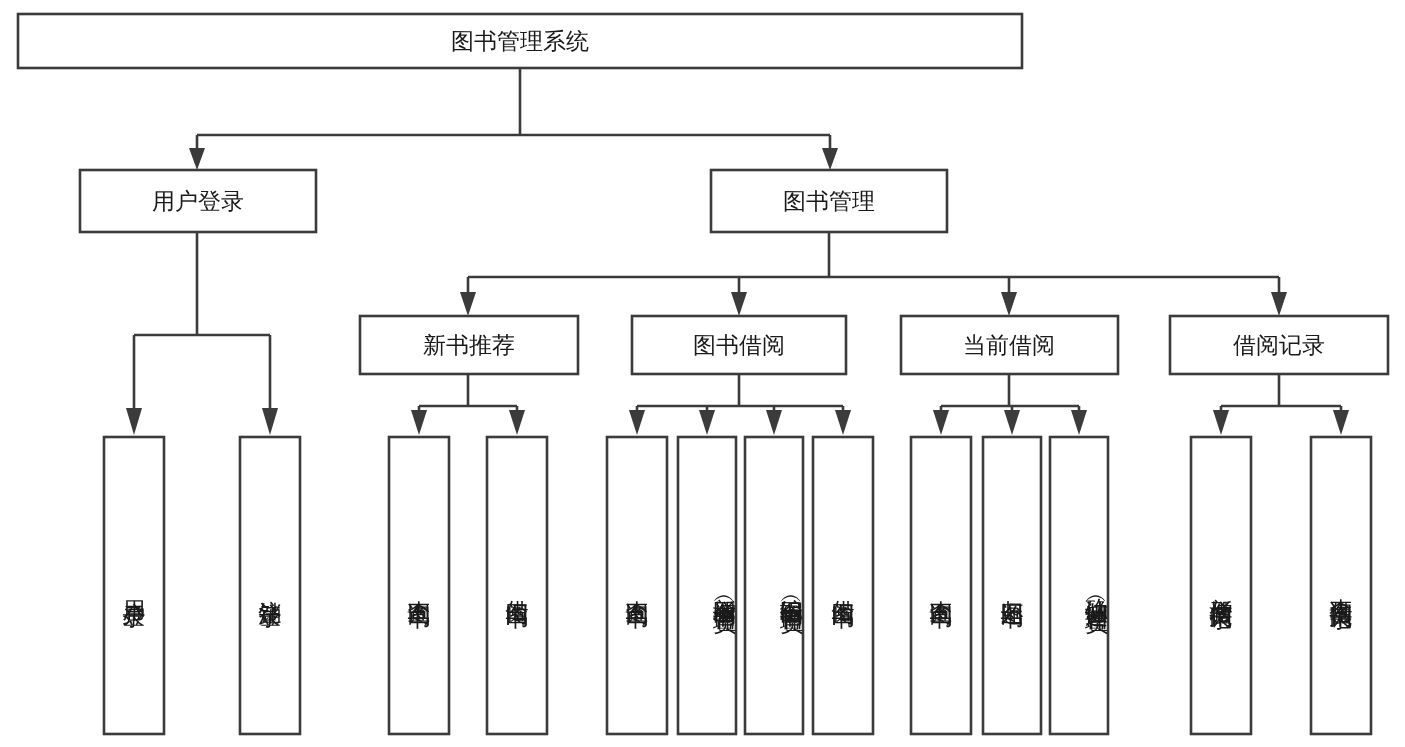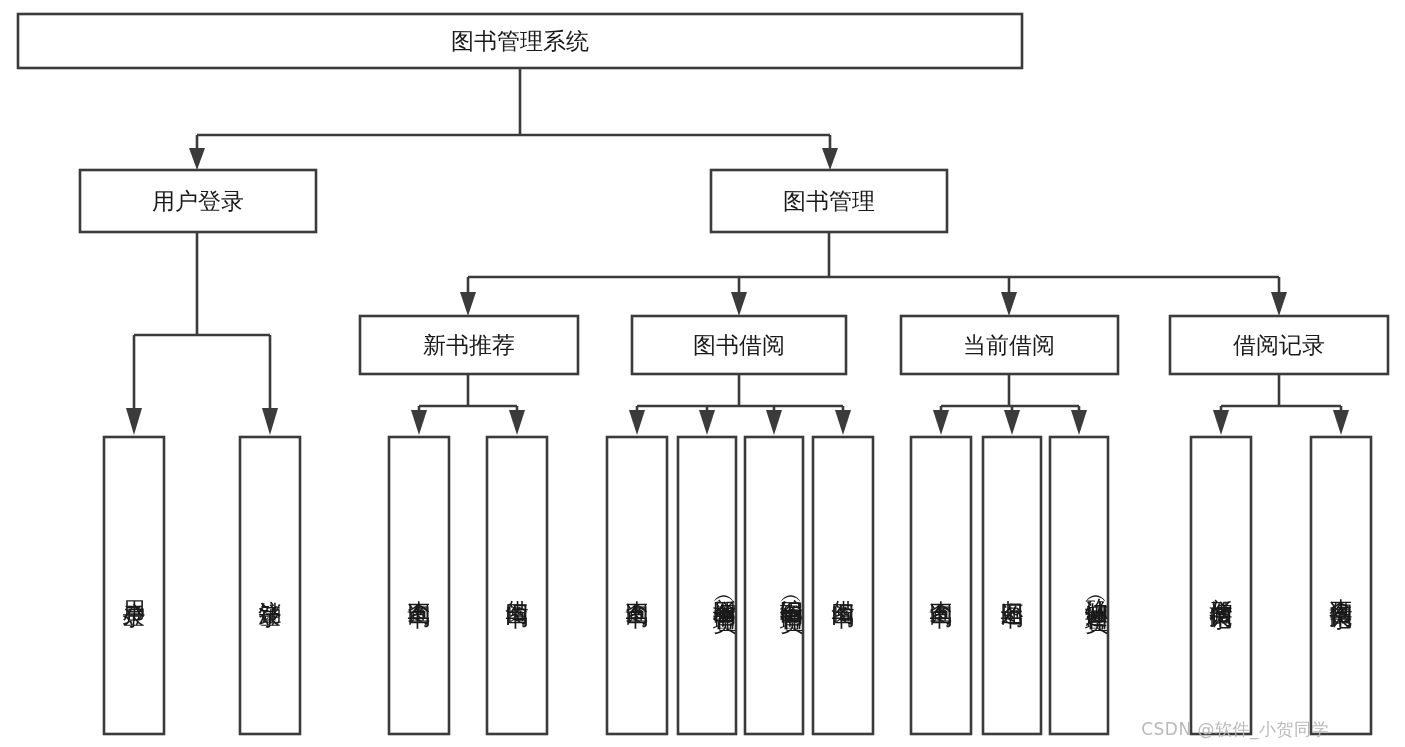--- a/index.html
+++ b/index.html
@@ -213,14 +213,13 @@
   <div class="node-label-v" style="left:607px; top:437px; width:60px; height:297px; display:flex; align-items:center; justify-content:center;">查询图书</div>
   <div class="node-label-v" style="left:678px; top:443px; width:58px; height:291px; display:flex; align-items:flex-start; justify-content:center;">新增图书（管理员）</div>
   <div class="node-label-v" style="left:745px; top:443px; width:58px; height:291px; display:flex; align-items:flex-start; justify-content:center;">编辑图书（管理员）</div>
   <div class="node-label-v" style="left:813px; top:437px; width:60px; height:297px; display:flex; align-items:center; justify-content:center;">借阅图书</div>
   <div class="node-label-v" style="left:911px; top:437px; width:60px; height:297px; display:flex; align-items:center; justify-content:center;">查询图书</div>
   <div class="node-label-v" style="left:983px; top:437px; width:58px; height:297px; display:flex; align-items:center; justify-content:center;">归还图书</div>
   <div class="node-label-v" style="left:1050px; top:443px; width:58px; height:291px; display:flex; align-items:flex-start; justify-content:center;">确认归还（管理员）</div>
   <div class="node-label-v" style="left:1191px; top:437px; width:60px; height:297px; display:flex; align-items:center; justify-content:center;">新增借阅记录</div>
   <div class="node-label-v" style="left:1311px; top:437px; width:60px; height:297px; display:flex; align-items:center; justify-content:center;">查询借阅记录</div>
 
-  <div class="watermark">CSDN @软件_小贺同学</div>
 </div>
 
 </body></html>

